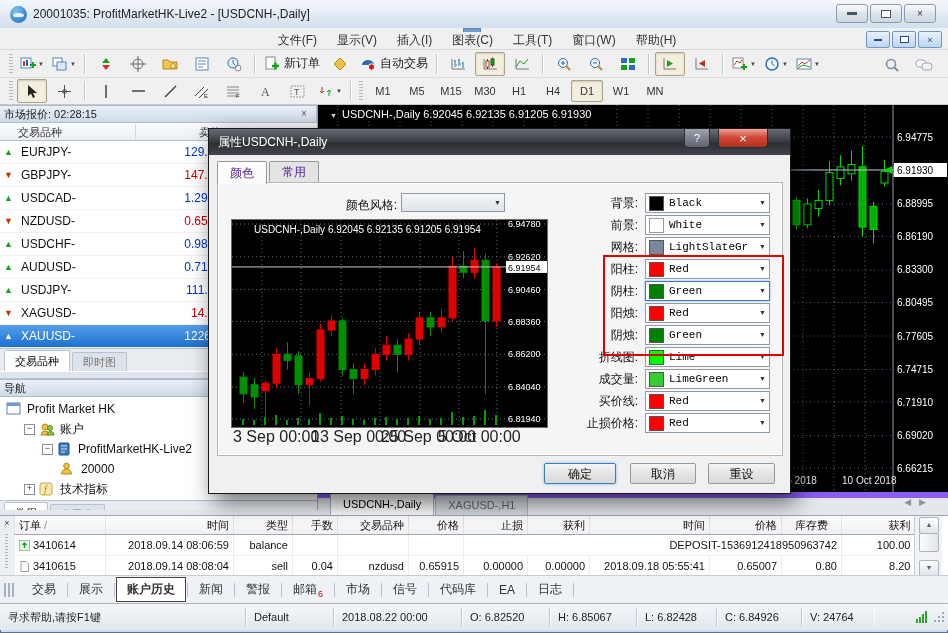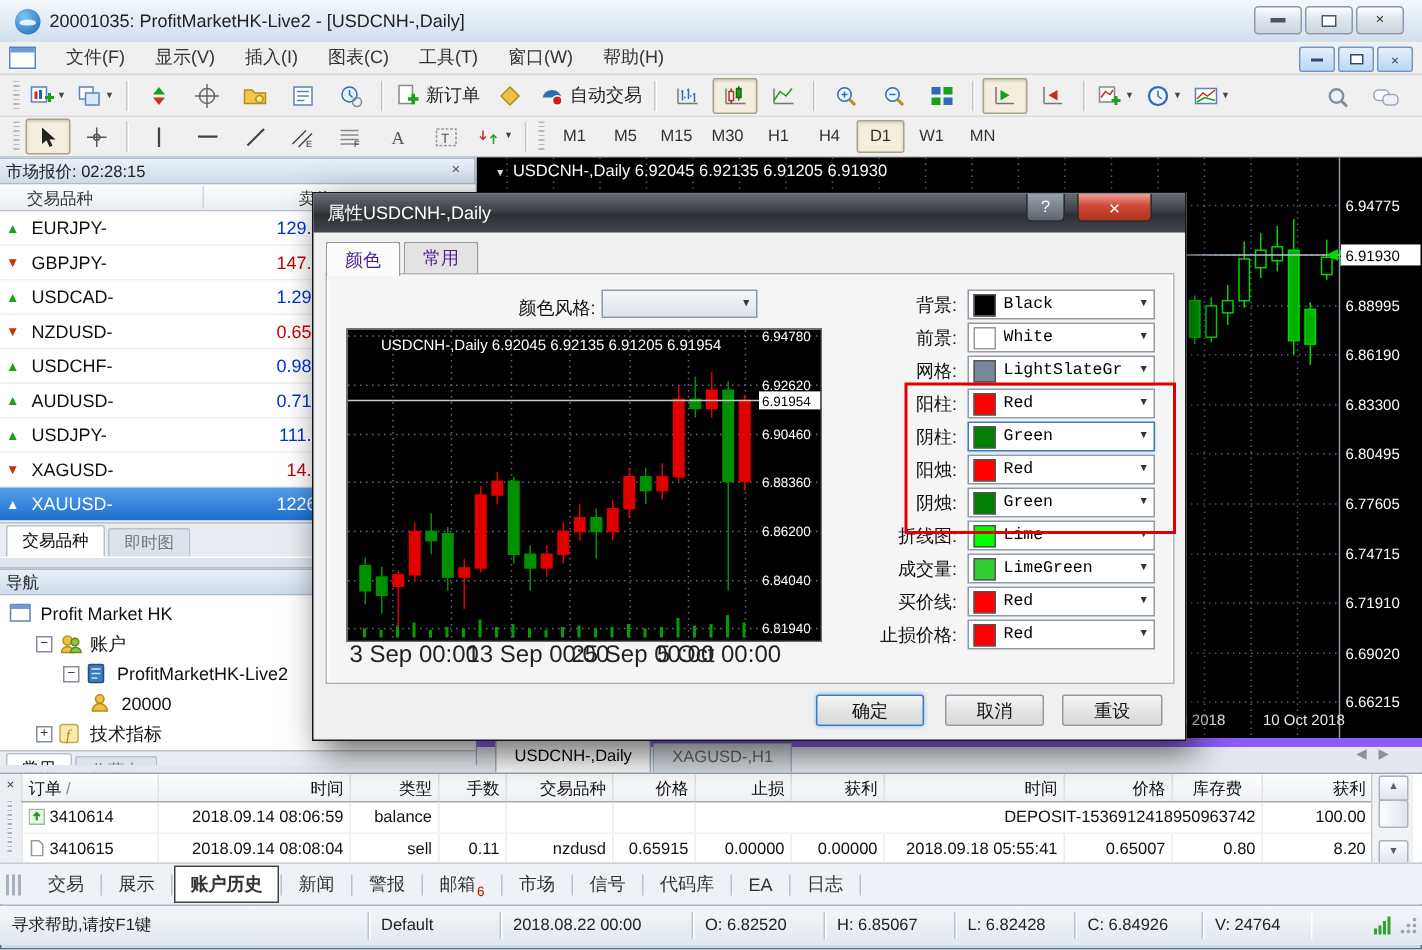--- a/index.html
+++ b/index.html
@@ -9,21 +9,21 @@
   
   #titlebar{left:0;top:0;width:948px;height:28px;background:linear-gradient(#f4f8fc,#dfe8f3 60%,#d3dfee);display:flex;align-items:center;padding:0 8px;box-sizing:border-box;}
   #titlebar .logo{width:17px;height:17px;border-radius:50%;background:radial-gradient(circle at 35% 30%,#7fc4f0,#1565b6);margin:0 6px 0 2px;position:relative;flex:0 0 auto;}
   #titlebar .logo:after{content:"";position:absolute;left:3px;top:7px;width:11px;height:4px;background:#fff;border-radius:50% 50% 40% 40%;opacity:.85;}
   #title-text{font-size:12px;color:#222;white-space:nowrap;}
   .winbtns{position:absolute;right:12px;top:4px;display:flex;gap:2px;}
   .wbtn{width:30px;height:17px;border:1px solid #8a99ac;border-radius:3px;background:linear-gradient(#fdfdfd,#dde3ea 50%,#cdd6e0);display:flex;align-items:center;justify-content:center;font-size:10px;color:#333;}
   .wbtn .bar{width:10px;height:3px;background:#4a5668;}
   .wbtn .rest{width:8px;height:6px;border:1px solid #4a5668;background:#fff;}
   
-  #menubar{left:0;top:28px;width:948px;height:22px;background:#f0f0f0;border-bottom:1px solid #d7d7d7;display:flex;align-items:center;padding-left:6px;box-sizing:border-box;}
+  #menubar{left:0;top:28px;width:948px;height:22px;background:#f0f0f0;border-bottom:1px solid #d7d7d7;display:flex;align-items:center;padding-left:6px;box-sizing:border-box;flex-direction:column;}
   .menu-ic{width:16px;height:13px;border:1px solid #5b83b5;background:#fff;margin-right:10px;position:relative;}
   .menu-ic:before{content:"";position:absolute;left:0;top:0;right:0;height:3px;background:#6f9bd1;}
   .menu-item{padding:3px 10px;color:#333;}
   .mdibtns{position:absolute;right:6px;top:31px;display:flex;gap:2px;}
   .mdibtn{width:22px;height:15px;border:1px solid #6f96c4;border-radius:2px;background:linear-gradient(#e6f1fd,#bcd6f3);display:flex;align-items:center;justify-content:center;font-size:9px;color:#2a4a73;}
   .mdibtn .bar{width:8px;height:2px;background:#2a4a73;}
   .mdibtn .rest{width:7px;height:5px;border:1px solid #2a4a73;background:#fff;}
   
   #toolbar1{left:0;top:50px;width:948px;height:28px;background:#f0f0f0;border-bottom:1px solid #dcdcdc;display:flex;align-items:center;padding-left:6px;box-sizing:border-box;}
   #toolbar2{left:0;top:78px;width:948px;height:27px;background:#f0f0f0;border-bottom:1px solid #c9c9c9;display:flex;align-items:center;padding-left:6px;box-sizing:border-box;}
@@ -653,21 +653,21 @@
             <td style="text-align: right;"></td>
             <td colspan="5" style="text-align: right;">DEPOSIT-1536912418950963742</td>
             <td style="text-align: right;">100.00</td>
           </tr>
           <tr>
             <td><span class="tr-icon"><svg width="11" height="11">
                   <path d="M2 0.5h5l2.5 2.5v7.5h-7.5Z" fill="#fff" stroke="#999"></path>
                 </svg></span>3410615</td>
             <td style="text-align: right;">2018.09.14 08:08:04</td>
             <td style="text-align: right;">sell</td>
-            <td style="text-align: right;">0.11</td>
+            <td style="text-align: right;">0.04</td>
             <td style="text-align: right;">nzdusd</td>
             <td style="text-align: right;">0.65915</td>
             <td style="text-align: right;">0.00000</td>
             <td style="text-align: right;">0.00000</td>
             <td style="text-align: right;">2018.09.18 05:55:41</td>
             <td style="text-align: right;">0.65007</td>
             <td style="text-align: right;">0.80</td>
             <td style="text-align: right;">8.20</td>
           </tr>
         </tbody>

